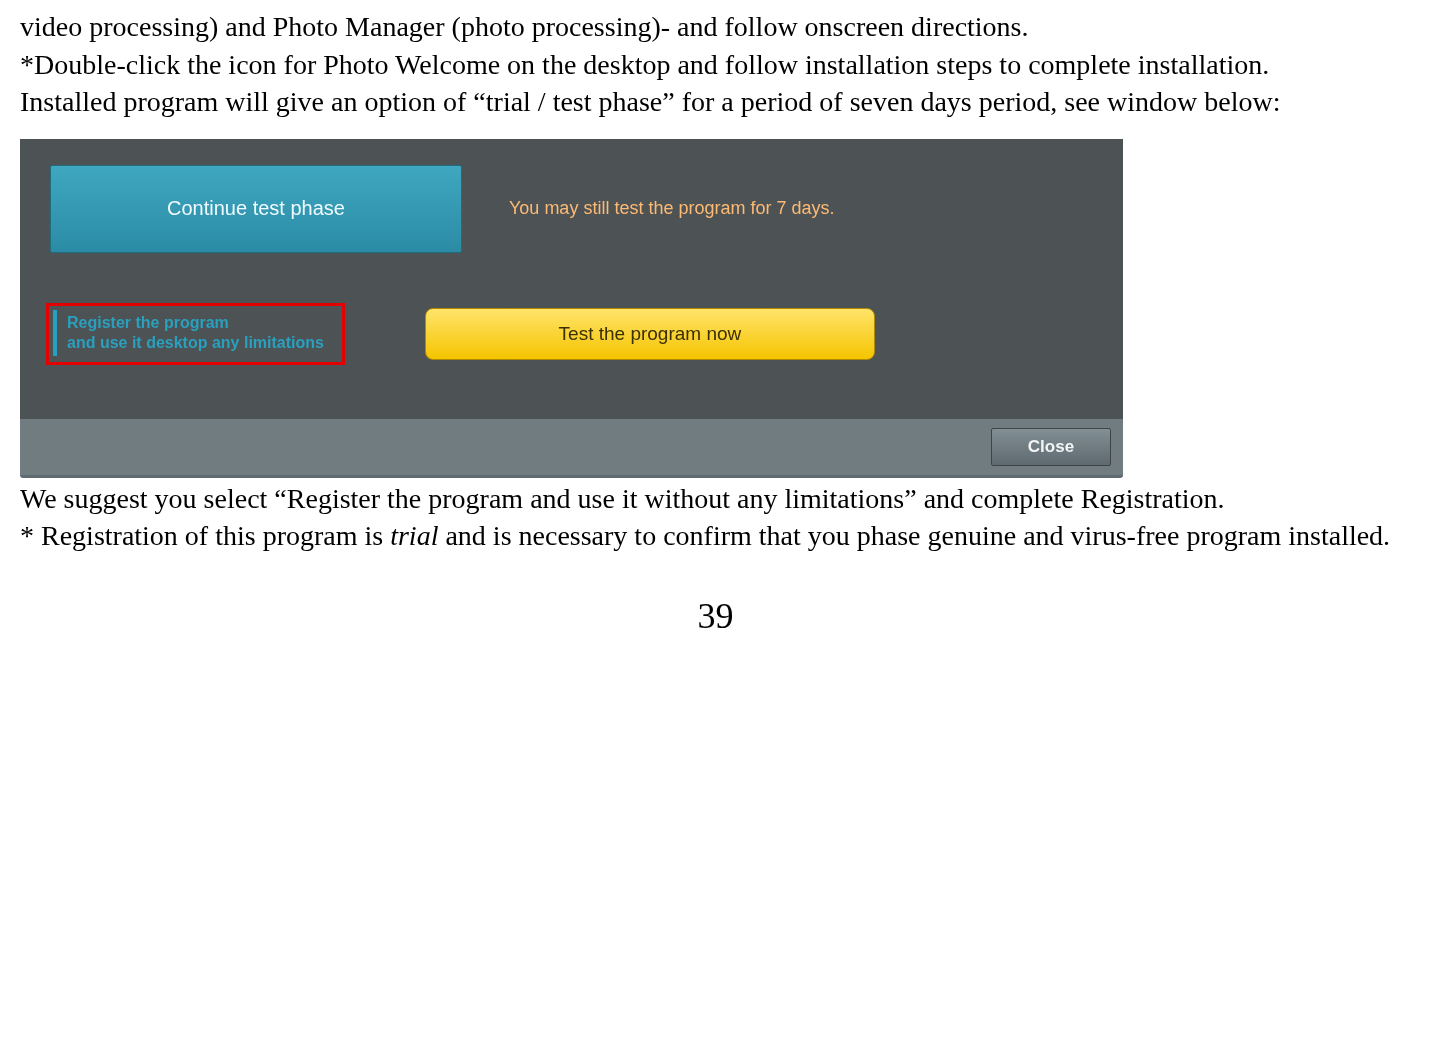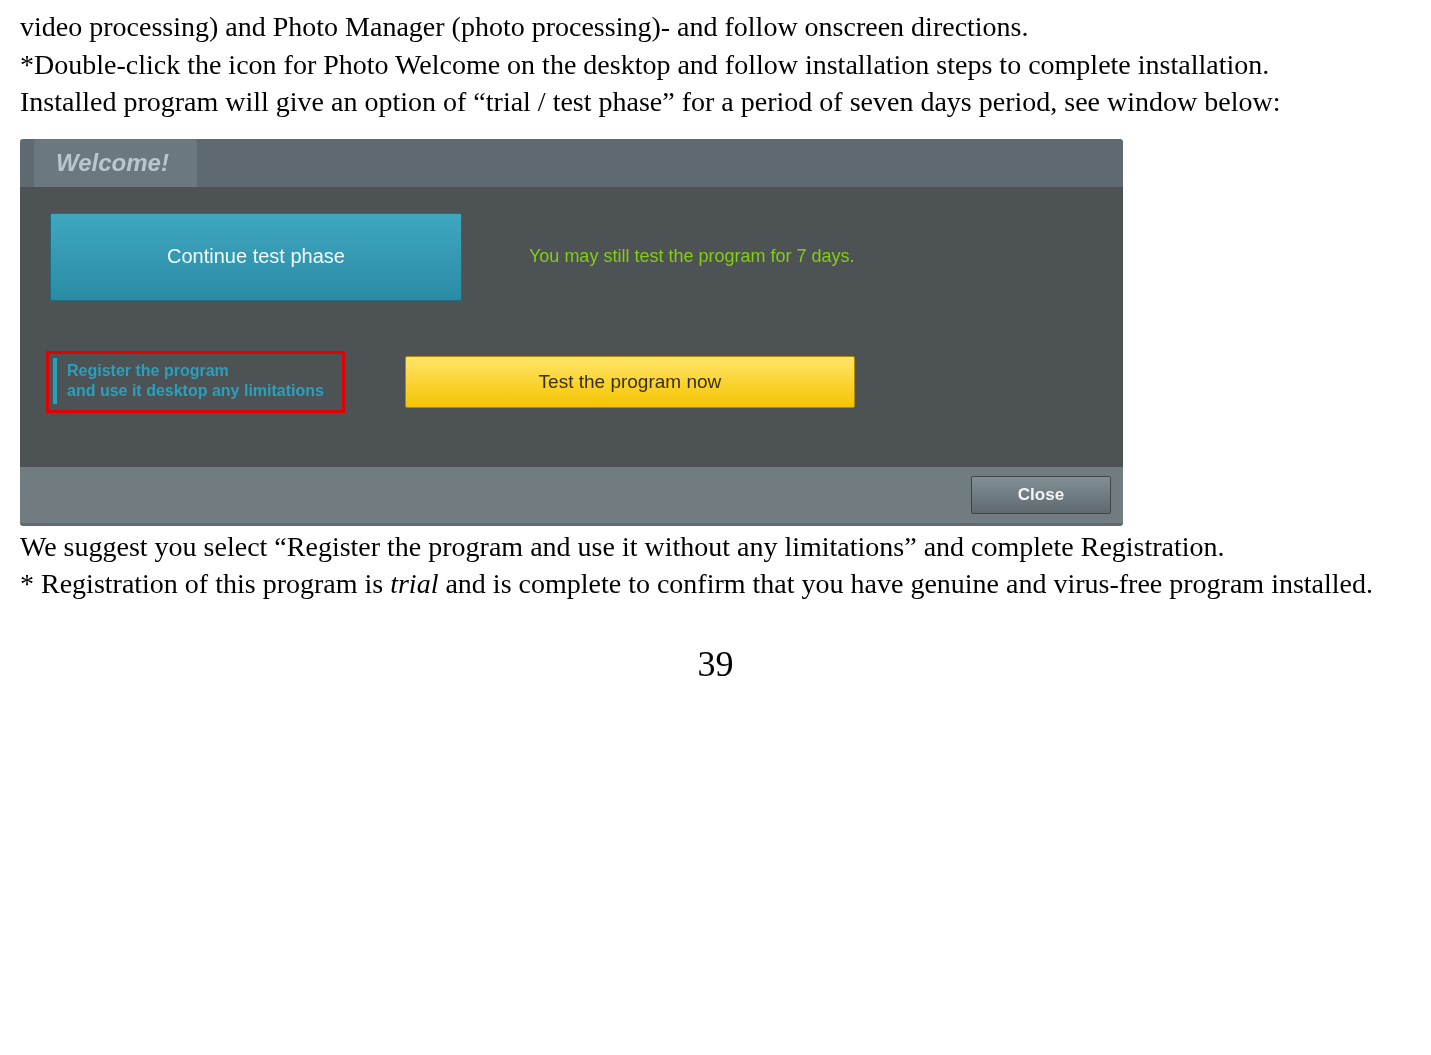--- a/index.html
+++ b/index.html
@@ -56,24 +56,24 @@
       color: #f0fbff;
       font-family: Arial, sans-serif;
       font-size: 20px;
       vertical-align: middle;
       margin-left: 10px;
       border-radius: 2px;
     }
     .trial-msg {
       display: inline-block;
       vertical-align: middle;
-      color: #84cc16;
+      color: #fdba74;
       font-family: Arial, sans-serif;
       font-size: 18px;
-      margin-left: 60px;
+      margin-left: 40px;
     }
     .lower-row {
       margin-top: 50px;
       display: flex;
       align-items: center;
     }
     .register-box {
       border: 3px solid #e30000;
       padding: 4px 18px 6px 4px;
       display: flex;
@@ -87,43 +87,43 @@
       margin-right: 10px;
     }
     .register-text {
       color: #2aa0bf;
       font-family: Arial, sans-serif;
       font-size: 16px;
       line-height: 1.25;
       font-weight: 600;
     }
     .test-btn {
-      margin-left: 60px;
+      margin-left: 80px;
       display: inline-flex;
       align-items: center;
       justify-content: center;
       width: 450px;
       height: 52px;
       background: linear-gradient(to bottom, #ffe46a, #f5c400);
       border: 1px solid #b08b00;
       color: #3c2f00;
       font-family: Arial, sans-serif;
       font-size: 19px;
-      border-radius: 2px;
+      border-radius: 8px;
     }
     .footer-bar {
       background: #717c81;
       height: 56px;
       display: flex;
       justify-content: flex-end;
       align-items: center;
       padding-right: 12px;
     }
     .close-btn {
-      width: 140px;
+      width: 120px;
       height: 38px;
       background: linear-gradient(to bottom, #828f95, #5e6a70);
       border: 1px solid #3f4448;
       color: #f2f5f6;
       font-family: Arial, sans-serif;
       font-size: 17px;
       display: inline-flex;
       align-items: center;
       justify-content: center;
       border-radius: 2px;
@@ -141,21 +141,20 @@
 
 <p class="para">video processing) and Photo Manager (photo processing)- and follow onscreen directions.</p>
 
 <p class="para">*Double-click the icon for Photo Welcome on the desktop and follow installation steps to complete installation.</p>
 
 <p class="para">
   <span>Installed program will give an option of “</span><span class="bold">trial / test phase</span><span>” for a period of seven days period, see window below:</span>
 </p>
 
 <div class="window">
-  <div class="welcome-tab">Welcome!</div>
 
   <div class="main-panel">
     <div>
       <div class="continue-btn">Continue test phase</div>
       <span class="trial-msg">You may still test the program for 7 days.</span>
     </div>
 
     <div class="lower-row">
       <div class="register-box">
         <div class="register-bar"></div>
@@ -170,16 +169,16 @@
   </div>
 
   <div class="footer-bar">
     <div class="close-btn">Close</div>
   </div>
 </div>
 
 <p class="para">We suggest you select “Register the program and use it without any limitations” and complete Registration.</p>
 
 <p class="para">
-  <span>* Registration of this program is </span><span class="italic">trial</span><span> and is complete to confirm that you have genuine and virus-free program installed.</span>
+  <span>* Registration of this program is </span><span class="italic">trial</span><span> and is necessary to confirm that you phase genuine and virus-free program installed.</span>
 </p>
 
 <div class="page-number">39</div>
 
 </body></html>

